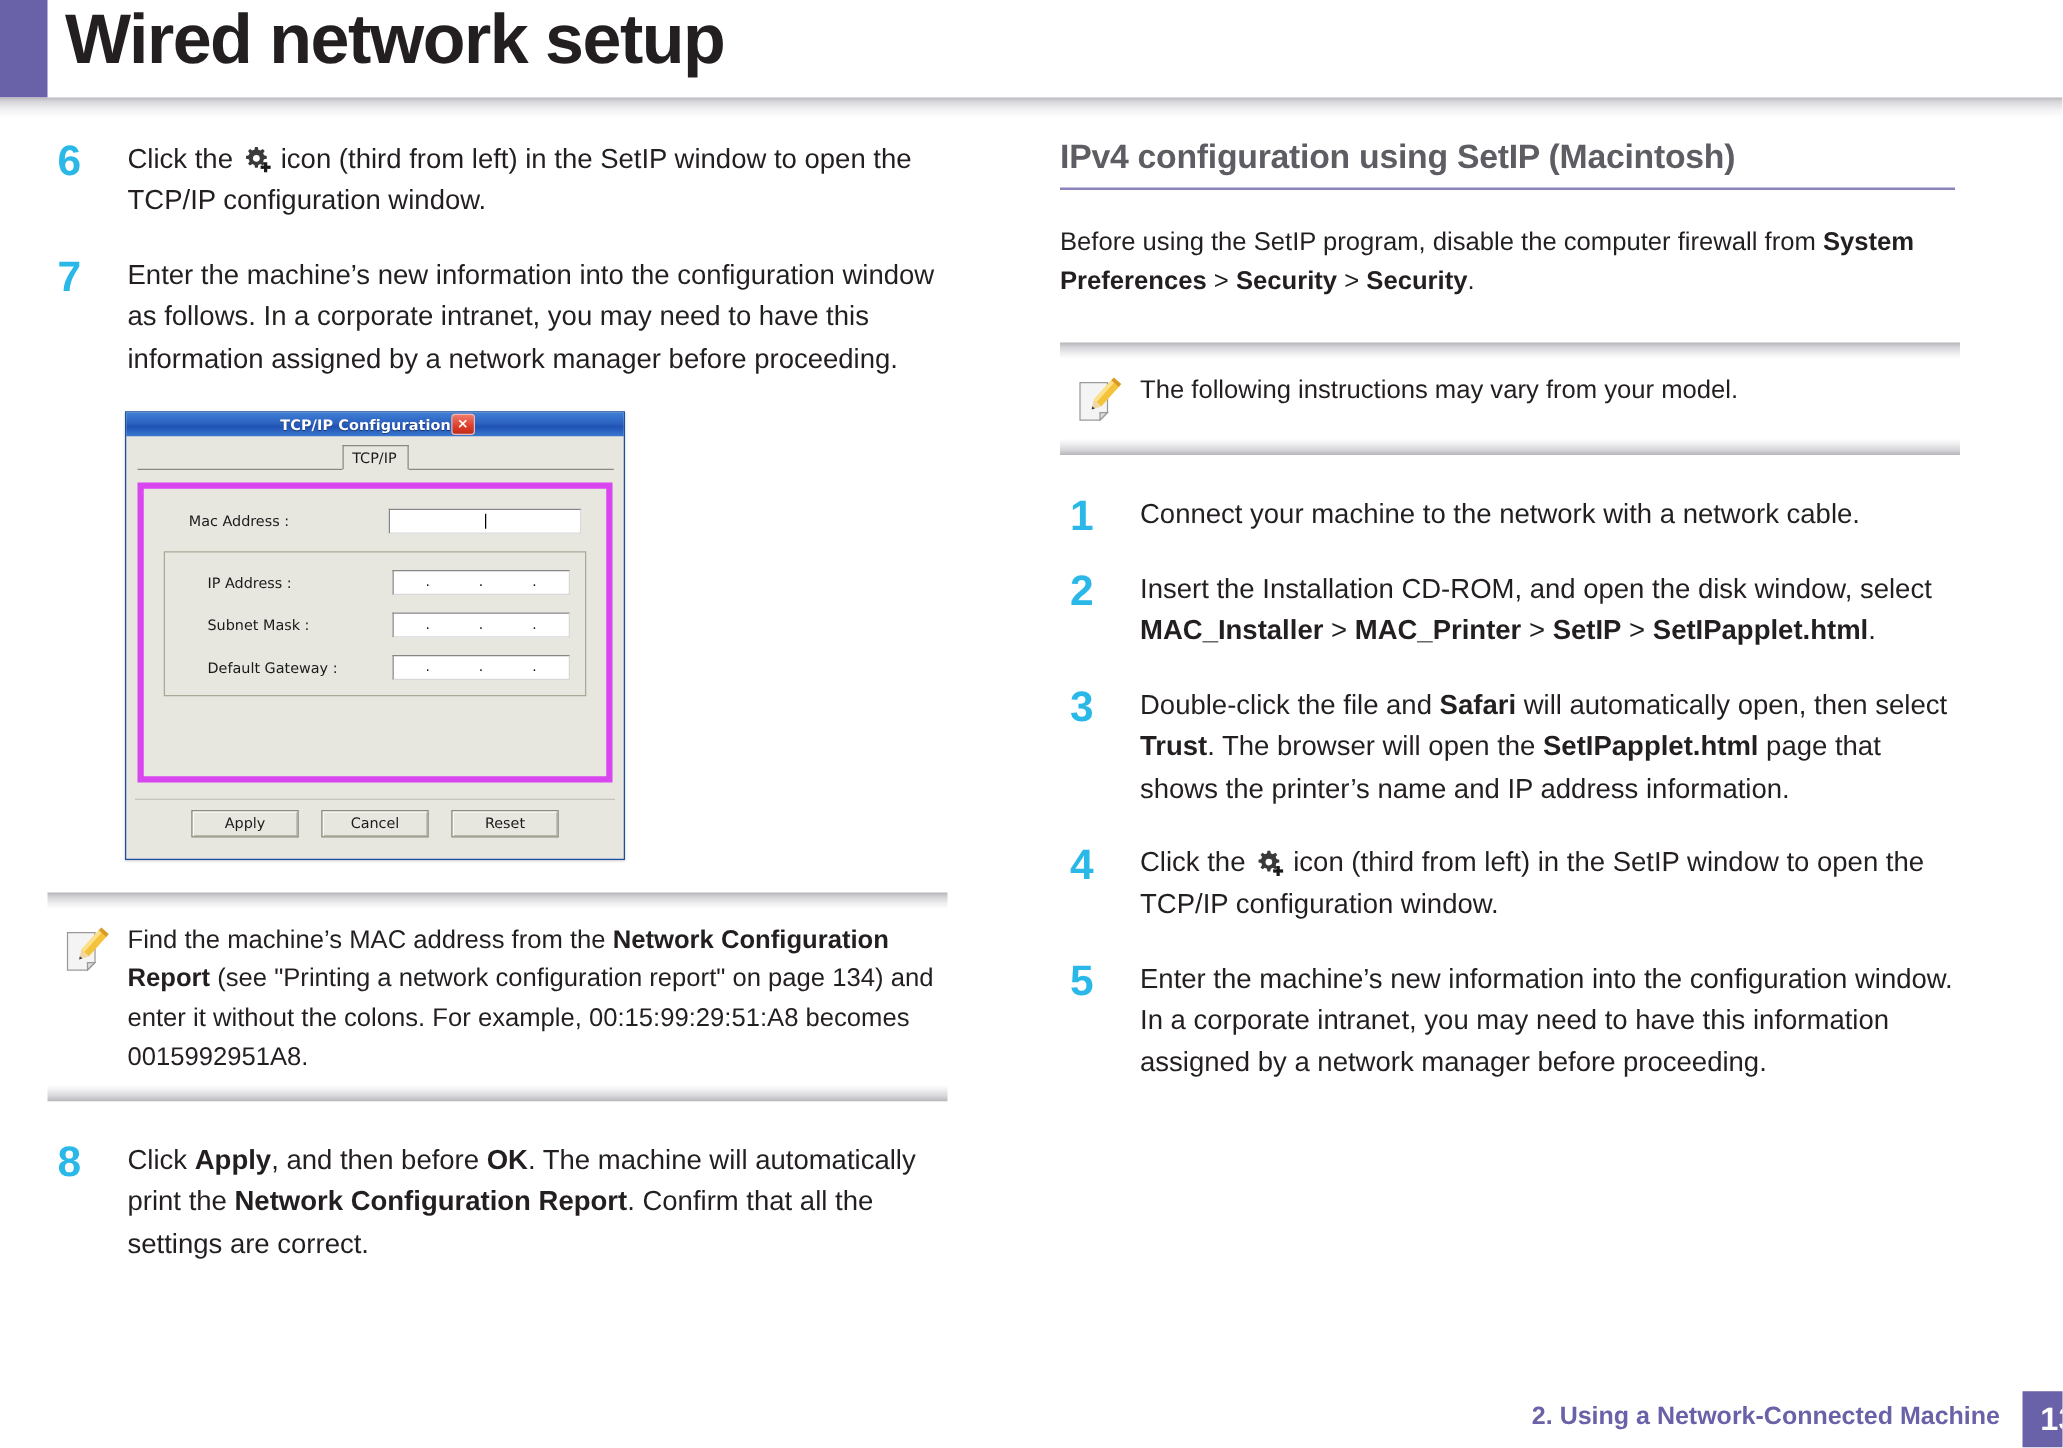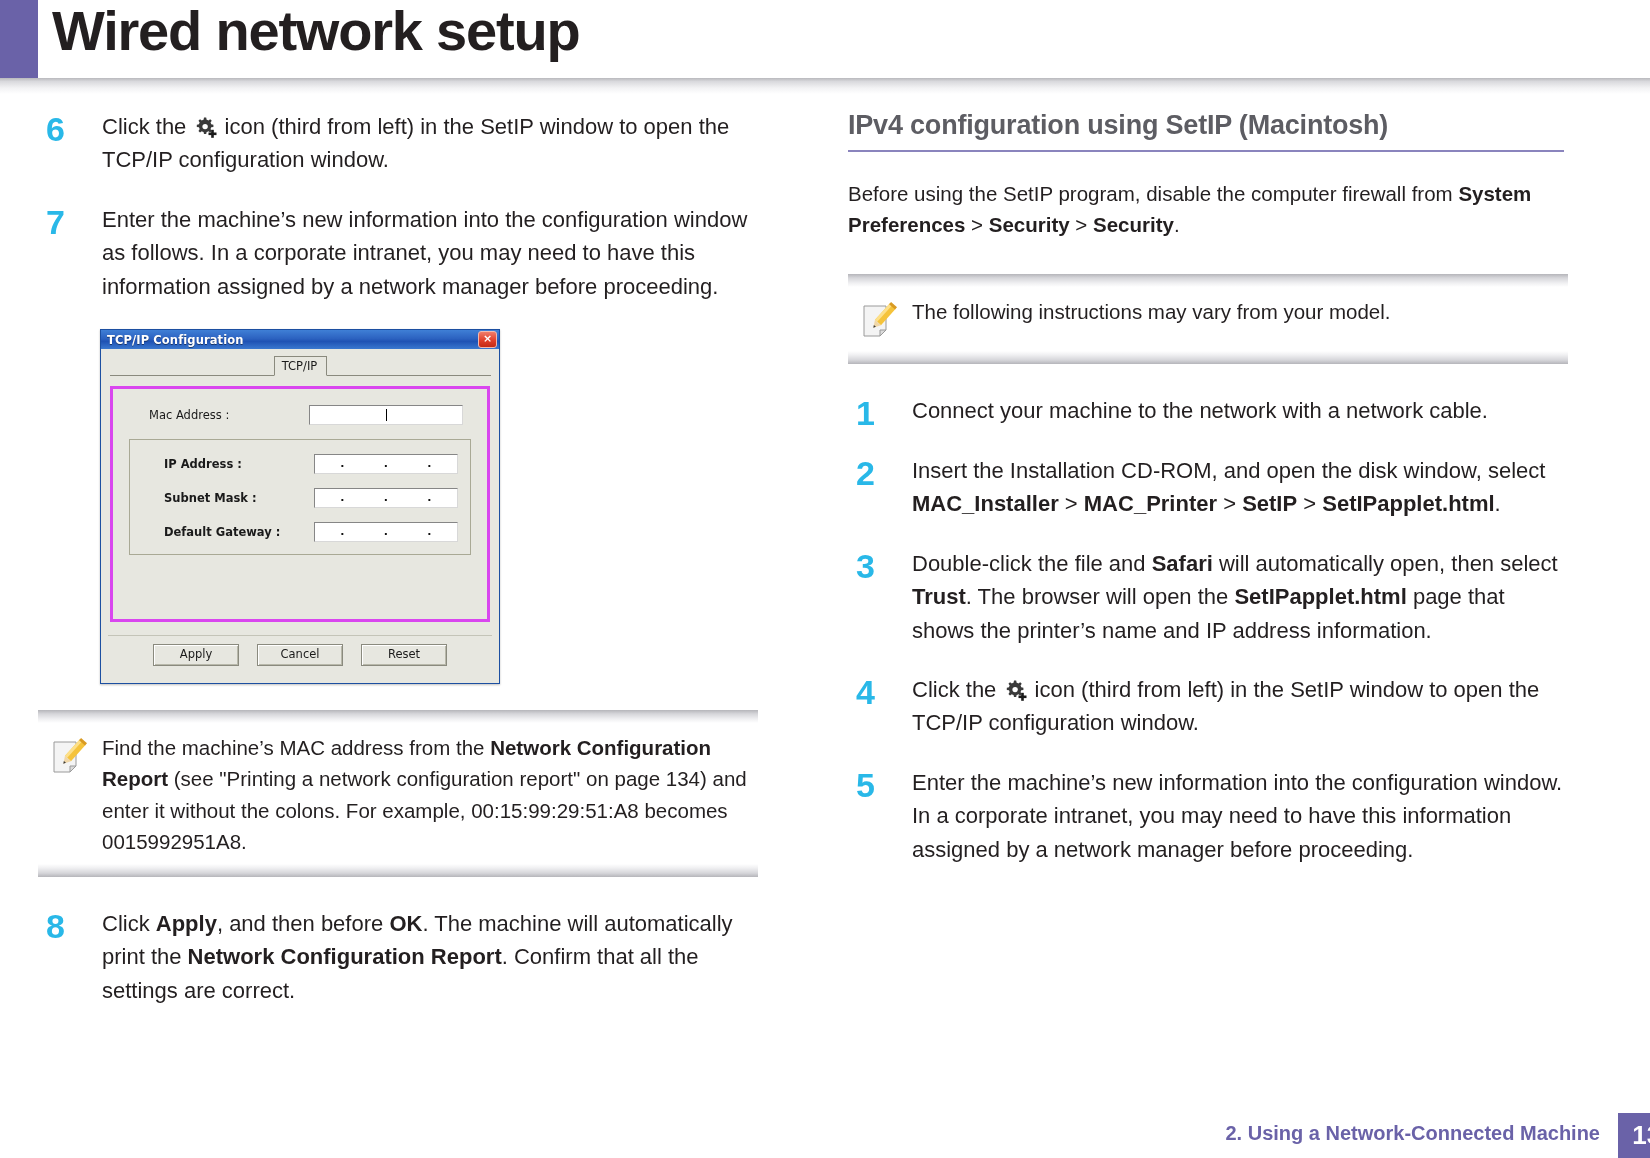--- a/index.html
+++ b/index.html
@@ -169,21 +169,21 @@
     border: 1px solid #1c4fa1;
     background: #e7e7e0;
     box-shadow: 0 1px 2px rgba(0,0,0,0.25);
     font-family: "DejaVu Sans", sans-serif;
   }
   .win-titlebar {
     height: 19px;
     background: linear-gradient(to bottom, #3f7fd6 0%, #2c62c0 45%, #1f52b4 60%, #3a78cf 100%);
     display: flex;
     align-items: center;
-    justify-content: space-between;
+    justify-content: center;
     padding: 0 2px 0 6px;
   }
   .win-title {
     color: #ffffff;
     font-size: 11.5px;
     font-weight: bold;
     letter-spacing: 0.1px;
     text-shadow: 0 1px 0 rgba(0,0,0,0.45);
   }
   .win-close {
@@ -212,21 +212,21 @@
   .tab-active {
     font-size: 11.5px;
     color: #1a1a1a;
     padding: 2px 9px 2px 7px;
     border: 1px solid #8a8a7e;
     border-bottom: 1px solid #e7e7e0;
     background: #e7e7e0;
     margin-bottom: -1px;
   }
   .panel-outer {
-    border: 3px solid #d946ef;
+    border: 5px solid #d946ef;
     background: #e7e7e0;
     margin: 10px 2px 13px 2px;
     padding: 16px 14px 14px 14px;
   }
   .field-row {
     display: flex;
     align-items: center;
     margin-bottom: 14px;
   }
   .field-label {
@@ -261,21 +261,20 @@
     padding: 0 6px;
     font-size: 11px;
     color: #111;
     letter-spacing: 0;
   }
   .octets span { line-height: 18px; }
   .group-box {
     border: 1px solid #a9a995;
     margin: 4px 2px 8px 2px;
     padding: 14px 12px 8px 12px;
-    font-weight: bold;
   }
   .panel-spacer { height: 42px; }
   .btn-row {
     display: flex;
     justify-content: center;
     gap: 18px;
     padding: 8px 0 8px 0;
     border-top: 1px solid #c4c4b8;
     margin-top: 6px;
   }

